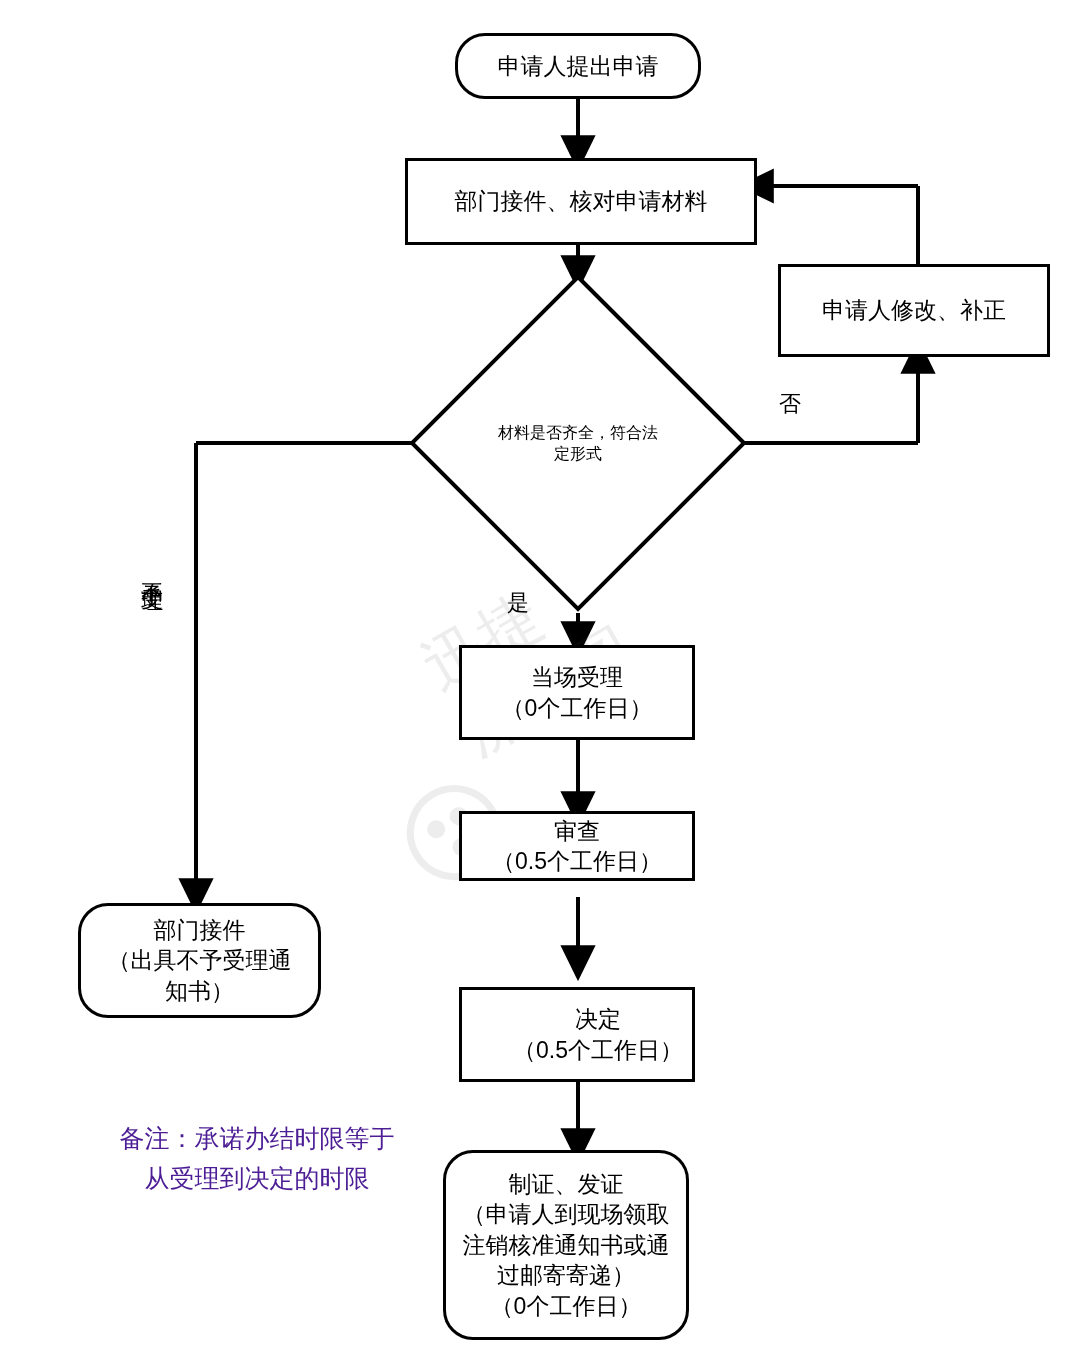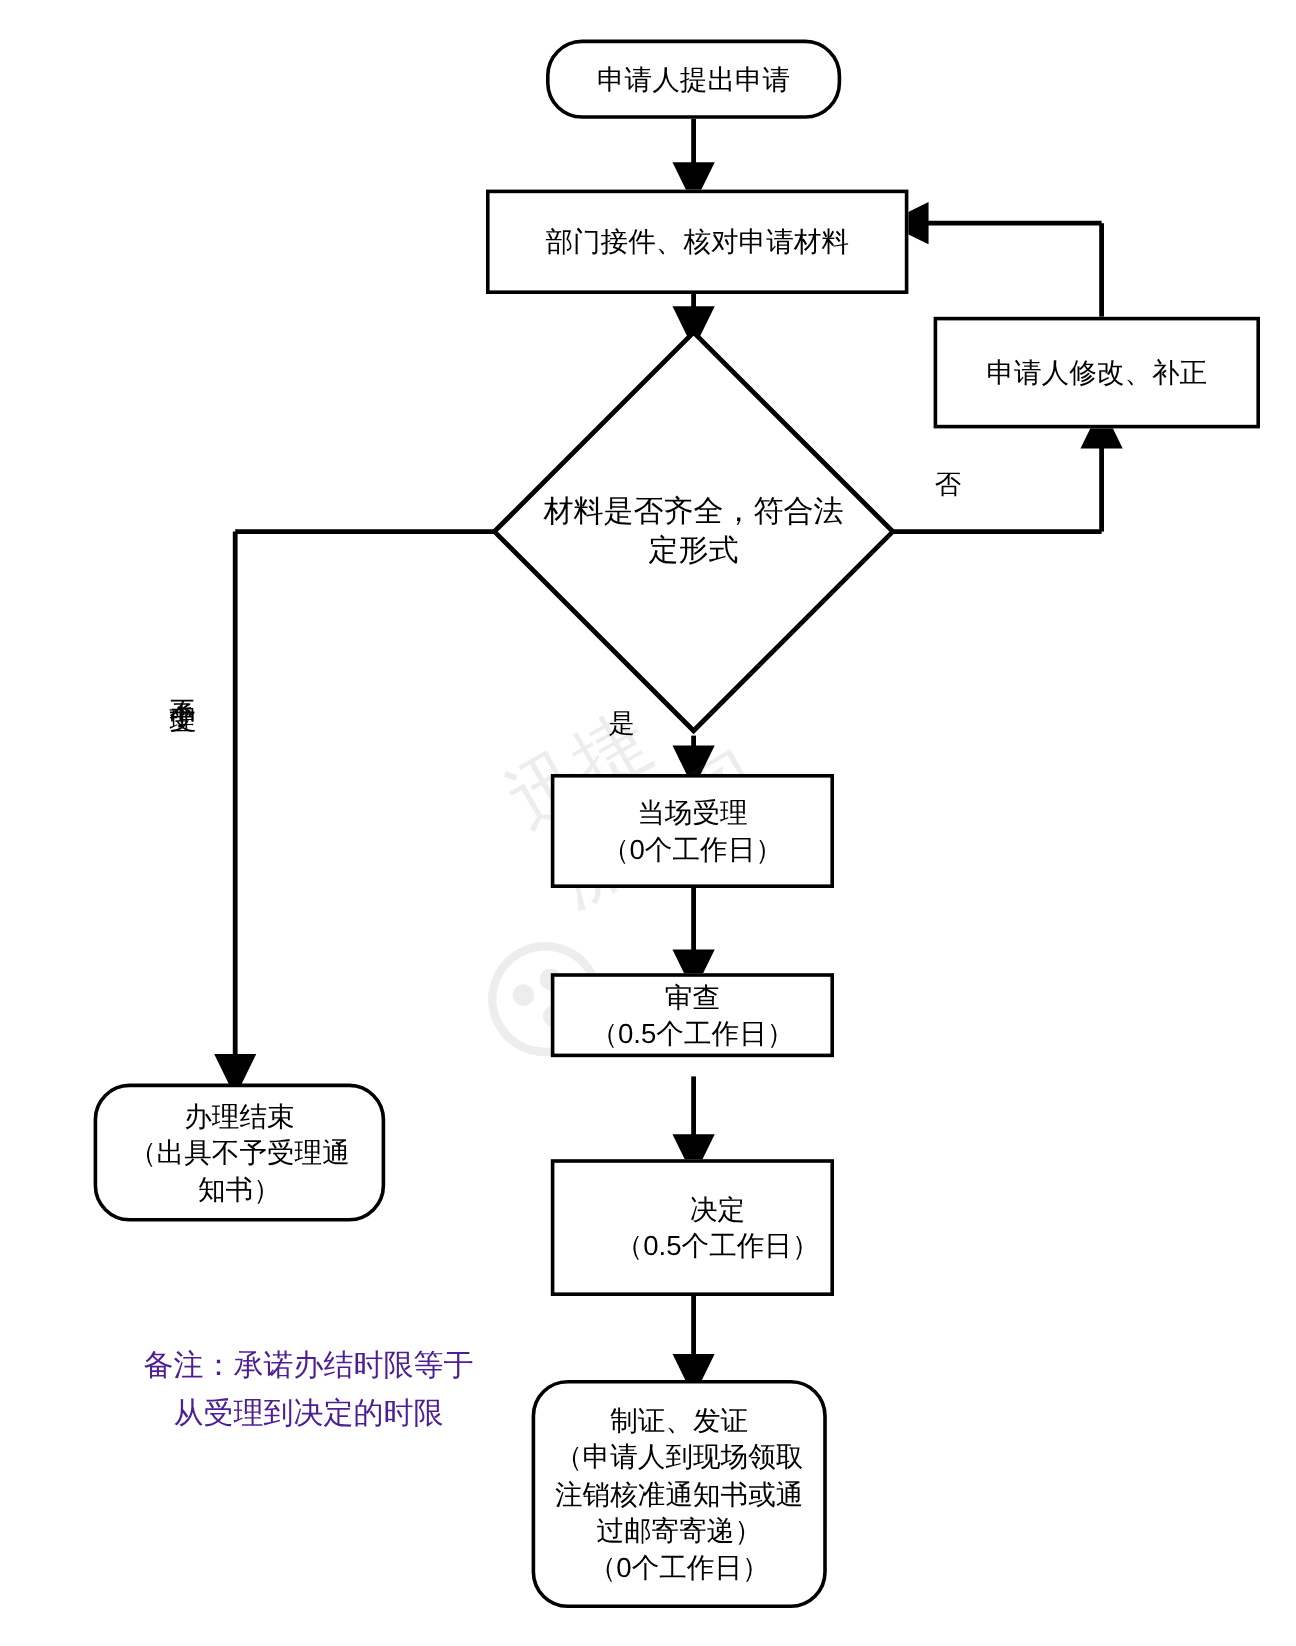--- a/index.html
+++ b/index.html
@@ -47,21 +47,21 @@
   .diamond-label {
     position: absolute;
     left: 0;
     top: 0;
     width: 100%;
     height: 100%;
     display: flex;
     align-items: center;
     justify-content: center;
     text-align: center;
-    font-size: 25px;
+    font-size: 16px;
     line-height: 1.32;
     color: #000000;
     white-space: pre-line;
   }
   .edge-label {
     position: absolute;
     font-size: 22px;
     color: #000000;
     z-index: 4;
     white-space: pre-line;
@@ -163,30 +163,30 @@
     <div class="diamond-label">材料是否齐全，符合法
 定形式</div>
   </div>
 
   <div class="node" style="left:459px; top:645px; width:236px; height:95px;">当场受理
 （0个工作日）</div>
 
   <div class="node" style="left:459px; top:811px; width:236px; height:70px;">审查
 （0.5个工作日）</div>
 
-  <div class="node" style="left:459px; top:966px; width:236px; height:114px;padding-left:42px;">决定
+  <div class="node" style="left:459px; top:987px; width:236px; height:95px;padding-left:42px;">决定
 （0.5个工作日）</div>
 
   <div class="node rounded" style="left:443px; top:1150px; width:246px; height:190px;">制证、发证
 （申请人到现场领取
 注销核准通知书或通
 过邮寄寄递）
 （0个工作日）</div>
 
-  <div class="node rounded" style="left:78px; top:903px; width:243px; height:115px;">办理结束
+  <div class="node rounded" style="left:78px; top:903px; width:243px; height:115px;">部门接件
 （出具不予受理通
 知书）</div>
 
   <div class="edge-label" style="left:779px; top:389px;">否</div>
 
   <div class="edge-label" style="left:507px; top:588px;">是</div>
 
   <div class="edge-label vertical" style="left:140px; top:566px;">不予受理</div>
 
   <div class="note" style="left:62px; top:1118px; width:390px;">备注：承诺办结时限等于

